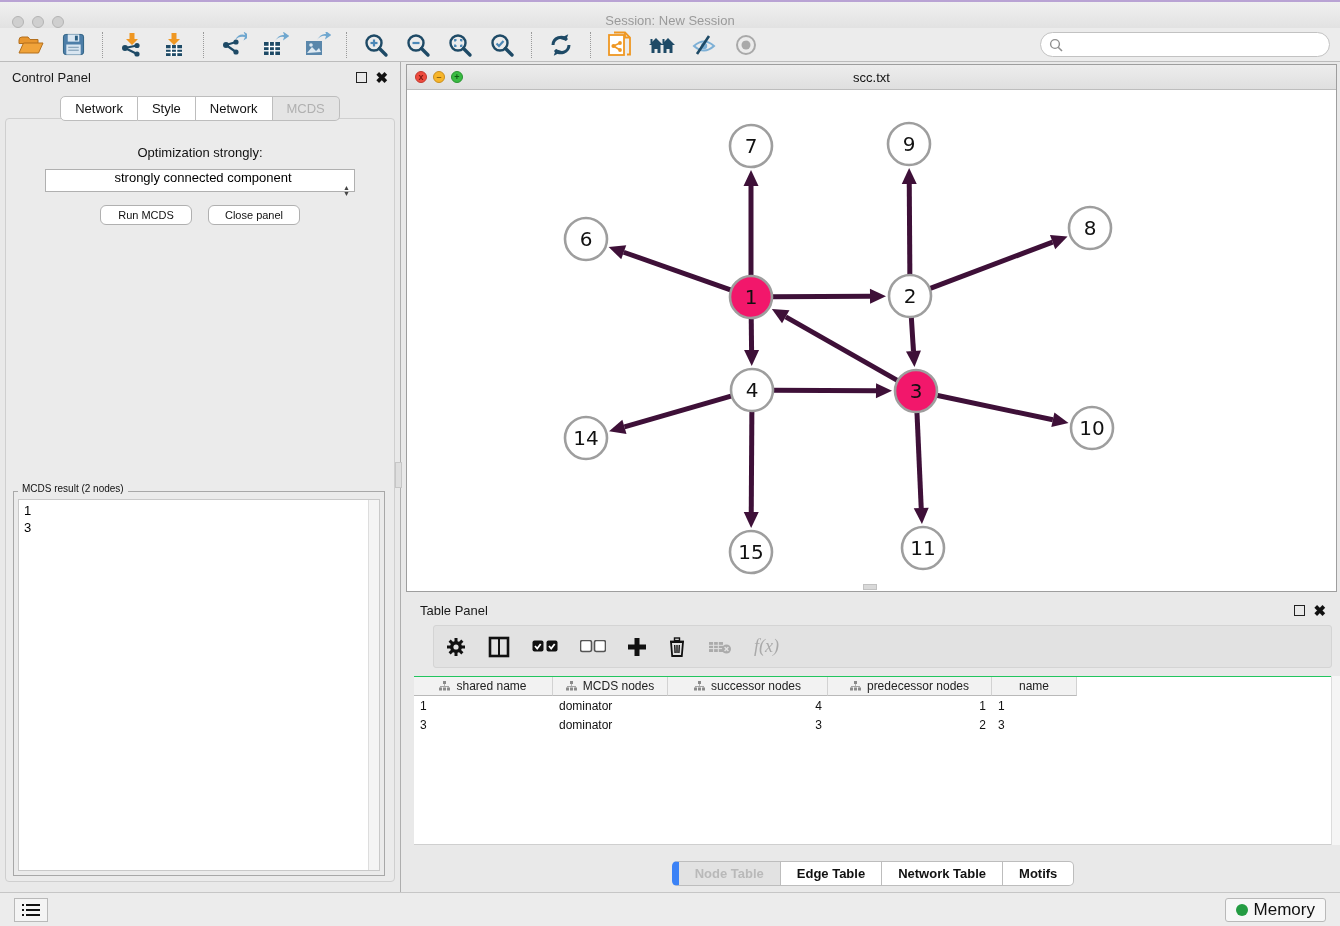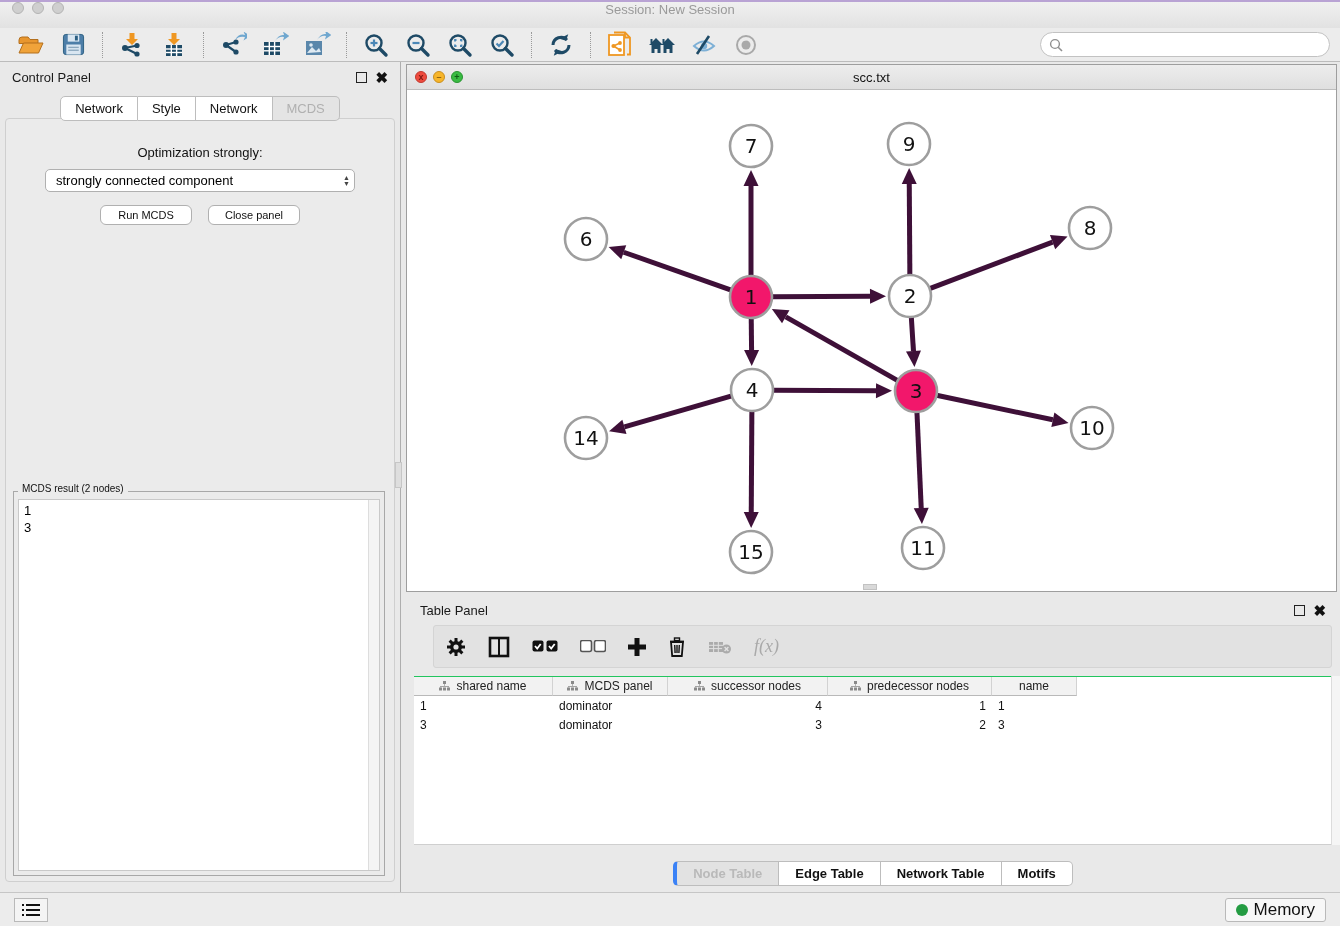--- a/index.html
+++ b/index.html
@@ -2,21 +2,21 @@
 <html><head>
 <meta charset="utf-8">
 <style>
   * { margin:0; padding:0; box-sizing:border-box; }
   html,body { width:1340px; height:926px; }
   body { font-family:"Liberation Sans", sans-serif; background:#e9e9e9; position:relative; overflow:hidden; }
 
   
   .top-edge { position:absolute; left:0; top:0; width:1340px; height:2px; background:#b9a3d4; }
   .titlebar { position:absolute; left:0; top:2px; width:1340px; height:26px;
-              background:linear-gradient(#f0f0f0,#e2e2e2); display:flex; align-items:flex-start; }
+              background:linear-gradient(#f0f0f0,#e2e2e2); display:flex; align-items:flex-end; }
   .traffic { display:flex; gap:8px; margin-left:12px; }
   .tl-dot { width:12px; height:12px; border-radius:50%; background:#cfcfcf; border:1px solid #b4b4b4; }
   .win-title { position:absolute; left:0; right:0; text-align:center; color:#9a9a9a; font-size:13px; }
 
   .toolbar { position:absolute; left:0; top:28px; width:1340px; height:34px; background:#ececec;
              border-bottom:1px solid #bcbcbc; display:flex; align-items:center; padding:0 10px; }
   .tbi { width:30px; height:28px; display:flex; align-items:center; justify-content:center; margin:0 6px; }
   .tb-sep { width:1px; height:26px; border-left:1px dotted #9a9a9a; margin:0 8px; }
   .searchbox { margin-left:auto; width:290px; height:25px; background:#fff; border:1px solid #c2c2c2;
                border-radius:13px; display:flex; align-items:center; padding:0 8px; }
@@ -33,21 +33,21 @@
 
   .cp-tabs { position:absolute; left:0; top:34px; width:100%; display:flex; justify-content:center; z-index:2; }
   .cp-tab { font-size:13px; padding:4px 14px; background:#fff; border:1px solid #bdbdbd; border-left:none; color:#111; }
   .cp-tab:first-child { border-left:1px solid #bdbdbd; border-radius:5px 0 0 5px; }
   .cp-tab.active { background:#e4e4e4; color:#b0b0b0; border-radius:0 5px 5px 0; }
 
   .cp-content { position:absolute; left:5px; right:5px; top:56px; bottom:10px;
                 background:#ebebeb; border:1px solid #cfcfcf; border-radius:4px; }
   .opt-label { text-align:center; margin-top:26px; font-size:13px; color:#111; }
   .dropdown { margin:9px auto 0; width:310px; height:23px; background:#fff; border:1px solid #b0b0b0;
-              border-radius:5px; display:flex; align-items:center; padding:0 4px 0 10px; font-size:13px; }
+              border-radius:0; display:flex; align-items:center; padding:0 4px 0 10px; font-size:13px;flex-direction:column; }
   .dd-chevrons { margin-left:auto; display:flex; flex-direction:column; align-items:center; line-height:6px; }
   .dd-chevrons span { font-size:7px; color:#444; }
   .btn-row { display:flex; justify-content:center; gap:16px; margin-top:13px; }
   .cp-btn { background:#fff; border:1px solid #b0b0b0; border-radius:6px; font-size:11px; padding:3px 14px;
             min-width:92px; text-align:center; color:#111; }
 
   .result-fieldset { position:absolute; left:7px; right:9px; top:372px; bottom:5px;
                      border:1px solid #a8a8a8; }
   .result-legend { position:absolute; top:-9px; left:4px; background:#ebebeb; padding:0 4px; font-size:10px; color:#111; }
   .result-area { position:absolute; left:4px; right:4px; top:7px; bottom:4px; background:#fff;
@@ -82,21 +82,21 @@
   .thead { display:flex; height:19px; }
   .th { background:#f2f2f2; border-right:1px solid #d2d2d2; border-bottom:1px solid #b9b9b9;
         font-size:12px; color:#222; display:flex; align-items:center; justify-content:center; gap:6px; }
   .trow { display:flex; height:16px; margin-top:3px; }
   .td { font-size:12px; color:#111; padding:0 6px; }
   .td.num { text-align:right; }
   .tp-scroll { position:absolute; right:0; top:81px; height:169px; width:9px; background:#f5f5f5; border-left:1px solid #dcdcdc; }
 
   .tp-tabs { position:absolute; left:0; right:0; top:266px; display:flex; justify-content:center; }
   .tp-tab { font-size:13px; font-weight:bold; padding:4px 16px; background:#fff; border:1px solid #bdbdbd; border-left:none; color:#111; }
-  .tp-tab.active { background:#e2e2e2; color:#b9b9b9; border-left:4px solid #3b82f6; border-radius:5px 0 0 5px; }
+  .tp-tab.active { background:#e2e2e2; color:#b9b9b9; border-left:7px solid #3b82f6; border-radius:5px 0 0 5px; }
   .tp-tab:last-child { border-radius:0 5px 5px 0; }
 
   
   .statusbar { position:absolute; left:0; top:892px; width:1340px; height:34px; background:#ececec;
                border-top:1px solid #c6c6c6; display:flex; align-items:center; padding:0 14px; }
   .sb-listbtn { width:34px; height:24px; background:#f4f4f4; border:1px solid #b9b9b9; display:flex;
                 align-items:center; justify-content:center; }
   .memory-btn { margin-left:auto; height:24px; background:#f7f7f7; border:1px solid #b9b9b9; border-radius:3px;
                 display:flex; align-items:center; gap:6px; padding:0 10px; font-size:17px; color:#111; }
   .mem-dot { width:12px; height:12px; border-radius:50%; background:#249c43; }
@@ -514,21 +514,21 @@
       <div class="th" style="width:115px">
         <svg width="11" height="10" viewBox="0 0 11 10">
             <g fill="#8a8a8a">
               <rect x="4" y="0" width="3" height="3"></rect>
               <rect x="0" y="6.5" width="3" height="3"></rect>
               <rect x="4" y="6.5" width="3" height="3"></rect>
               <rect x="8" y="6.5" width="3" height="3"></rect>
               <path d="M5.2 3 h0.6 v2 h-0.6z M1.2 5 h8.6 v0.7 h-8.6z M1.2 5 h0.6 v1.5 h-0.6z M9.2 5 h0.6 v1.5 h-0.6z"></path>
             </g>
           </svg>
-        <span>MCDS panel</span>
+        <span>MCDS nodes</span>
       </div>
       <div class="th" style="width:160px">
         <svg width="11" height="10" viewBox="0 0 11 10">
             <g fill="#8a8a8a">
               <rect x="4" y="0" width="3" height="3"></rect>
               <rect x="0" y="6.5" width="3" height="3"></rect>
               <rect x="4" y="6.5" width="3" height="3"></rect>
               <rect x="8" y="6.5" width="3" height="3"></rect>
               <path d="M5.2 3 h0.6 v2 h-0.6z M1.2 5 h8.6 v0.7 h-8.6z M1.2 5 h0.6 v1.5 h-0.6z M9.2 5 h0.6 v1.5 h-0.6z"></path>
             </g>

